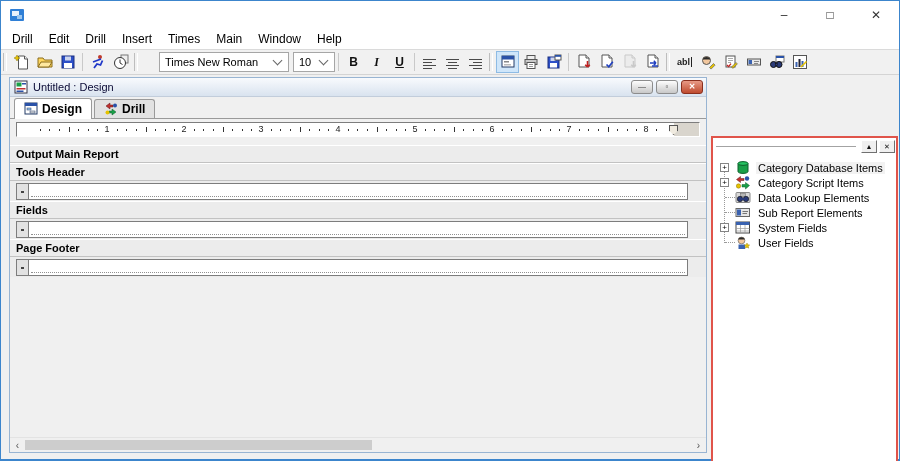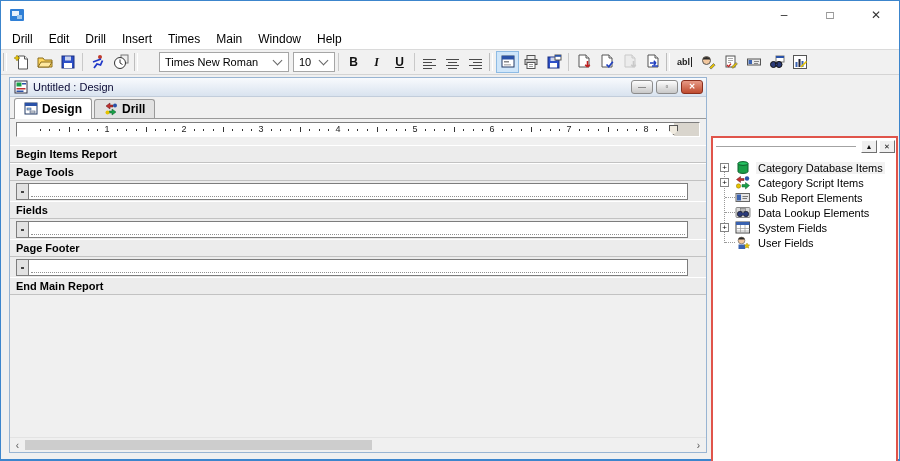--- a/index.html
+++ b/index.html
@@ -462,37 +462,36 @@
             <div class="tick" style="left: 600.125px;"></div>
             <div class="tick" style="left: 609.75px;"></div>
             <div class="tick" style="left: 619.375px;"></div>
             <span class="rnum" style="left: 629px;">8</span>
             <div class="tick" style="left: 638.625px;"></div>
             <div class="margin-marker" style="left: 652px;"></div>
           </div>
       </div>
 
       <div class="band-area">
-          <div class="band-title">Begin Items Report</div>
-          <div class="band-title">Page Tools</div>
+          <div class="band-title">Output Main Report</div>
+          <div class="band-title">Tools Header</div>
           <div class="band-row">
     <span class="row-gutter"></span>
     <span class="row-field"></span>
   </div>
           <div class="band-title">Fields</div>
           <div class="band-row">
     <span class="row-gutter"></span>
     <span class="row-field"></span>
   </div>
           <div class="band-title">Page Footer</div>
           <div class="band-row">
     <span class="row-gutter"></span>
     <span class="row-field"></span>
   </div>
-          <div class="band-title">End Main Report</div>
         </div>
 
       <div class="hscroll">
         <span class="scroll-arrow">‹</span>
         <span class="scroll-thumb"></span>
         <span class="scroll-arrow right">›</span>
       </div>
     </div>
 
     <div class="palette">
@@ -520,39 +519,39 @@
                 <circle cx="12" cy="3.5" r="2.2" fill="#2a52a8"></circle>
                 <circle cx="3.5" cy="11" r="2.2" fill="#e6c200" stroke="#8a7400" stroke-width=".5"></circle>
               </svg>
             </span>
     <span class="tree-label">Category Script Items</span>
   <span class="plusbox">+</span>
           </div>
           <div class="tree-item">
     <span class="tree-icon">
               <svg viewBox="0 0 16 15">
-                <rect x="1" y="3.5" width="13.5" height="8" fill="#e6e6e6" stroke="#666"></rect>
-                <rect x="2" y="4.5" width="4" height="6" fill="#3a62b0"></rect>
-                <path d="M7.5 6.5h5.5M7.5 8.5h4.5" stroke="#777"></path>
-              </svg>
-            </span>
-    <span class="tree-label">Sub Report Elements</span>
-  <span class="stub"></span>
-          </div>
-          <div class="tree-item">
-    <span class="tree-icon">
-              <svg viewBox="0 0 16 15">
                 <rect x="1" y="2.5" width="14" height="10" rx="1" fill="#d8d8d8" stroke="#888"></rect>
                 <rect x="5.5" y="3.5" width="5" height="3" fill="#b8b8b8" stroke="#666" stroke-width=".5"></rect>
                 <circle cx="5" cy="9" r="2.7" fill="#2a3a78" stroke="#111" stroke-width=".6"></circle>
                 <circle cx="11" cy="9" r="2.7" fill="#2a3a78" stroke="#111" stroke-width=".6"></circle>
                 <rect x="7" y="8" width="2" height="2" fill="#2a3a78"></rect>
               </svg>
             </span>
     <span class="tree-label">Data Lookup Elements</span>
+  <span class="stub"></span>
+          </div>
+          <div class="tree-item">
+    <span class="tree-icon">
+              <svg viewBox="0 0 16 15">
+                <rect x="1" y="3.5" width="13.5" height="8" fill="#e6e6e6" stroke="#666"></rect>
+                <rect x="2" y="4.5" width="4" height="6" fill="#3a62b0"></rect>
+                <path d="M7.5 6.5h5.5M7.5 8.5h4.5" stroke="#777"></path>
+              </svg>
+            </span>
+    <span class="tree-label">Sub Report Elements</span>
   <span class="stub"></span>
           </div>
           <div class="tree-item">
     <span class="tree-icon">
               <svg viewBox="0 0 16 15">
                 <rect x="1" y="2" width="13.5" height="11" fill="#fff" stroke="#444"></rect>
                 <rect x="1" y="2" width="13.5" height="3" fill="#3a62b0"></rect>
                 <path d="M5.5 5v8M10 5v8M1 8.5h13.5M1 11h13.5" stroke="#999" stroke-width=".7"></path>
               </svg>
             </span>

